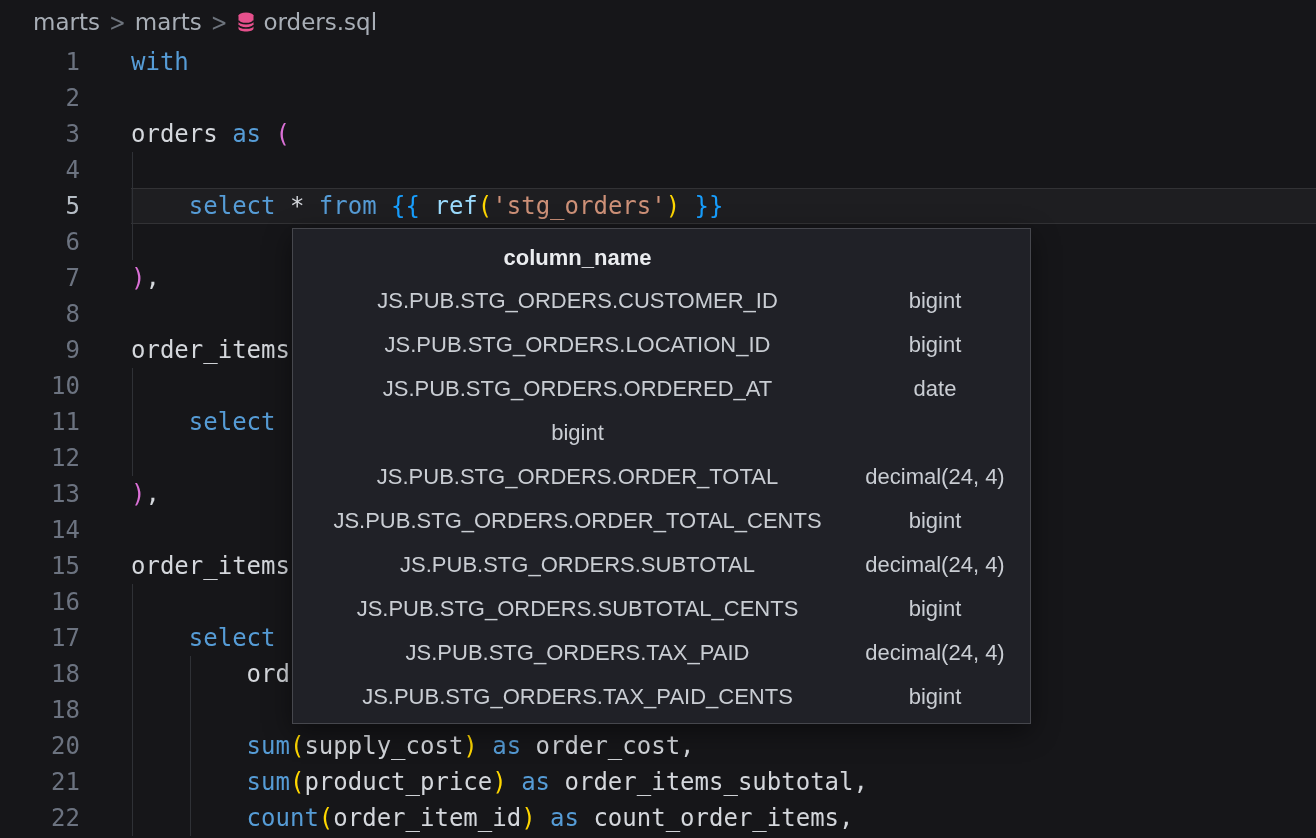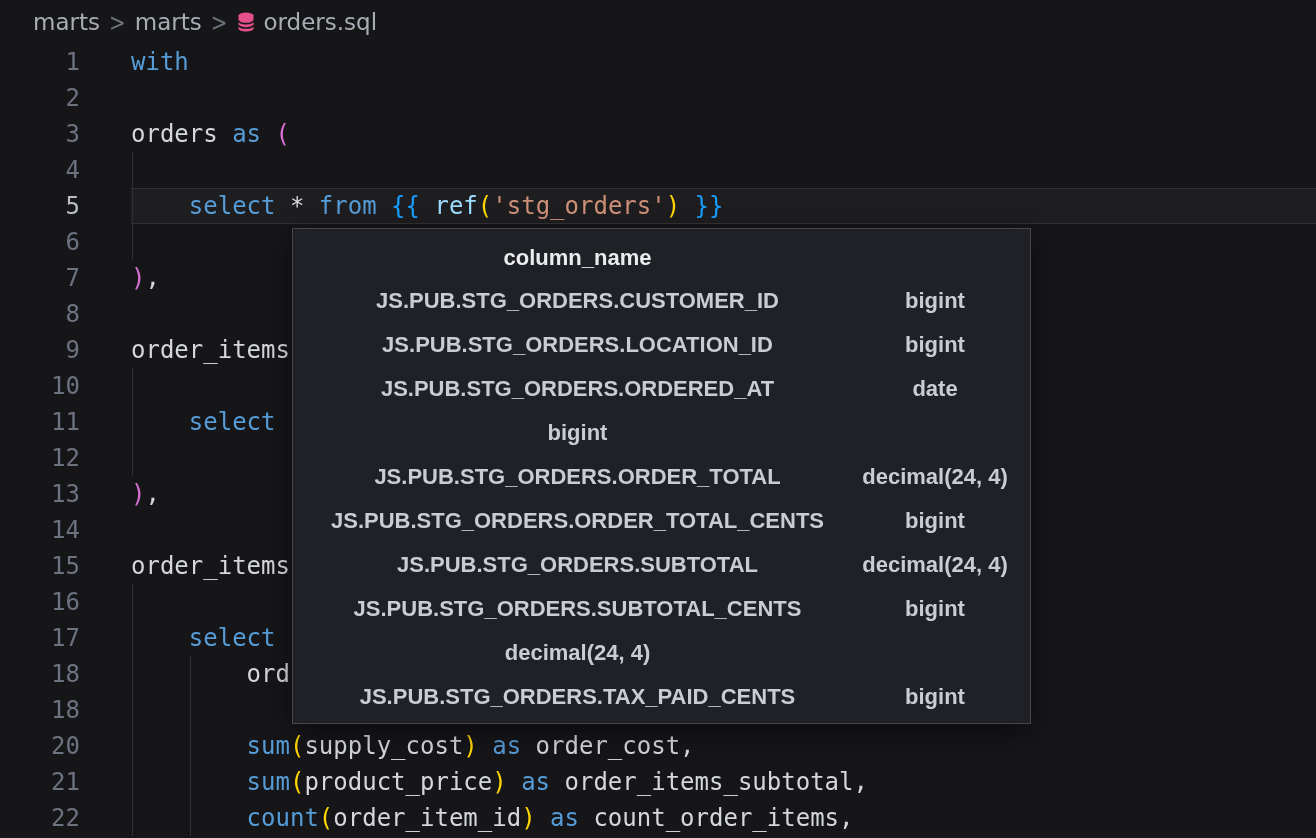--- a/index.html
+++ b/index.html
@@ -32,21 +32,21 @@
   .tok.pink { color:var(--pink,#da70d6); }
   .tok.jinja{ color:var(--jinja,#179fff); }
   .tok.ref  { color:var(--ref,#9cdcfe); }
 
   
   .popup { position:absolute; left:292px; top:228px; width:739px; z-index:10;
     background:var(--popup-bg,#202127); border:1px solid var(--popup-border,#46474d);
     font-family:"Liberation Sans","DejaVu Sans",sans-serif; font-size:22px; color:#c9cdd3;
     box-shadow:0 8px 26px rgba(0,0,0,0.45); padding-bottom:4px;text-align:center; }
   .popup-row { display:grid; grid-template-columns:525px 1fr; align-items:center;
-    height:44px; padding-left:22px;font-weight:bold; }
+    height:44px; padding-left:22px; }
   .popup-head { height:50px; padding-top:8px; font-weight:bold; color:#eaecef; }
   .col-name, .col-type { overflow:hidden; white-space:nowrap; }
 </style>
 </head>
 <body>
 
 <div class="app">
   <div class="breadcrumb" id="breadcrumb">
       <span class="bc-item">
         <span>marts</span>
@@ -122,20 +122,21 @@
         </div>
         <div class="popup-row">
           <span class="col-name">JS.PUB.STG_ORDERS.SUBTOTAL</span>
           <span class="col-type">decimal(24, 4)</span>
         </div>
         <div class="popup-row">
           <span class="col-name">JS.PUB.STG_ORDERS.SUBTOTAL_CENTS</span>
           <span class="col-type">bigint</span>
         </div>
         <div class="popup-row">
+          <span class="col-name">JS.PUB.STG_ORDERS.TAX_PAID</span>
           <span class="col-type">decimal(24, 4)</span>
         </div>
         <div class="popup-row">
           <span class="col-name">JS.PUB.STG_ORDERS.TAX_PAID_CENTS</span>
           <span class="col-type">bigint</span>
         </div>
       </div>
   </div>
 </div>
 

